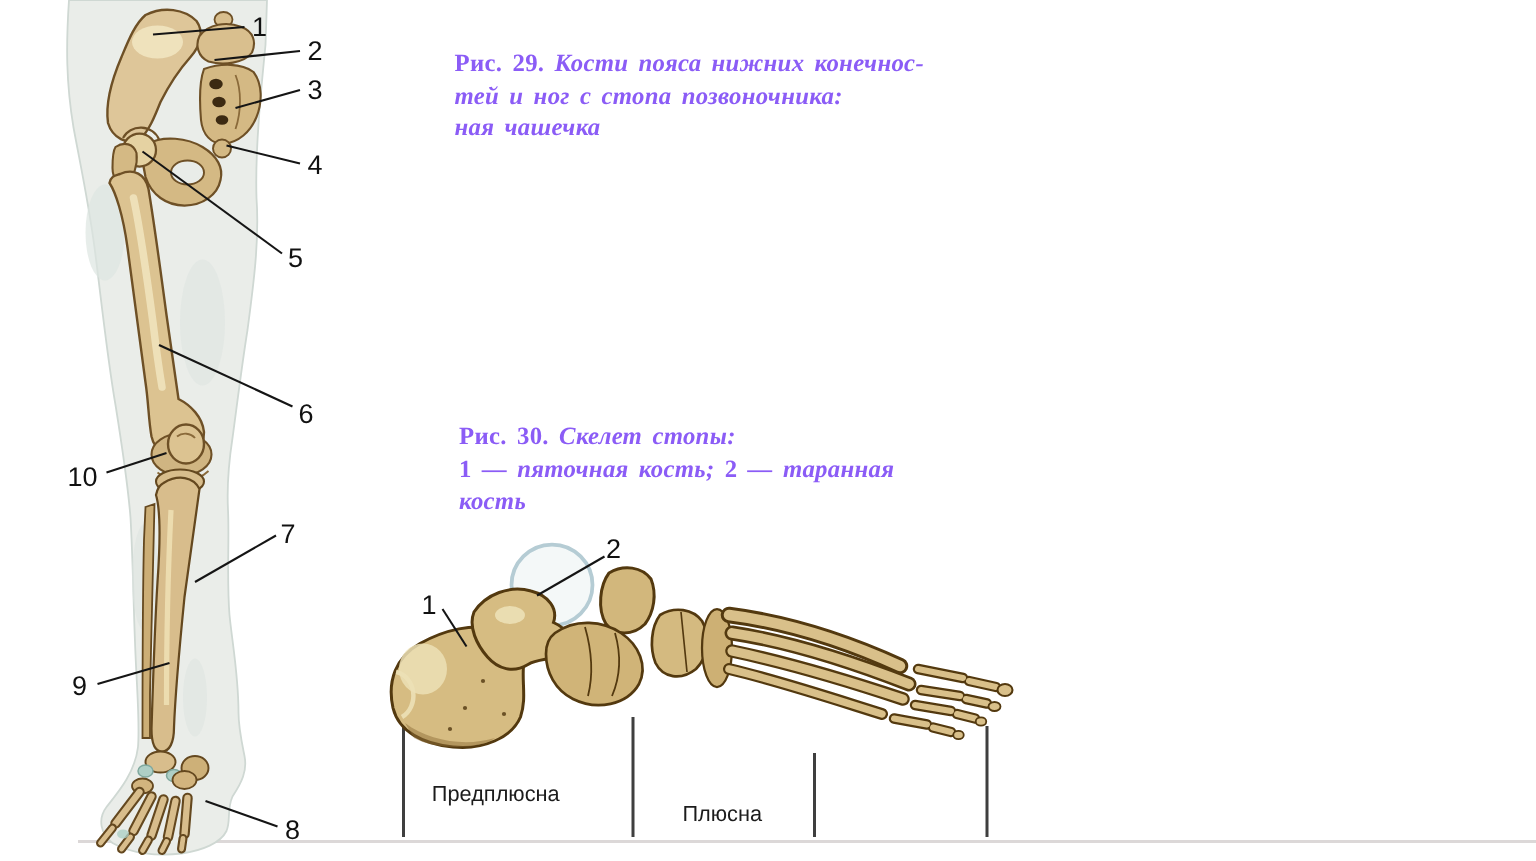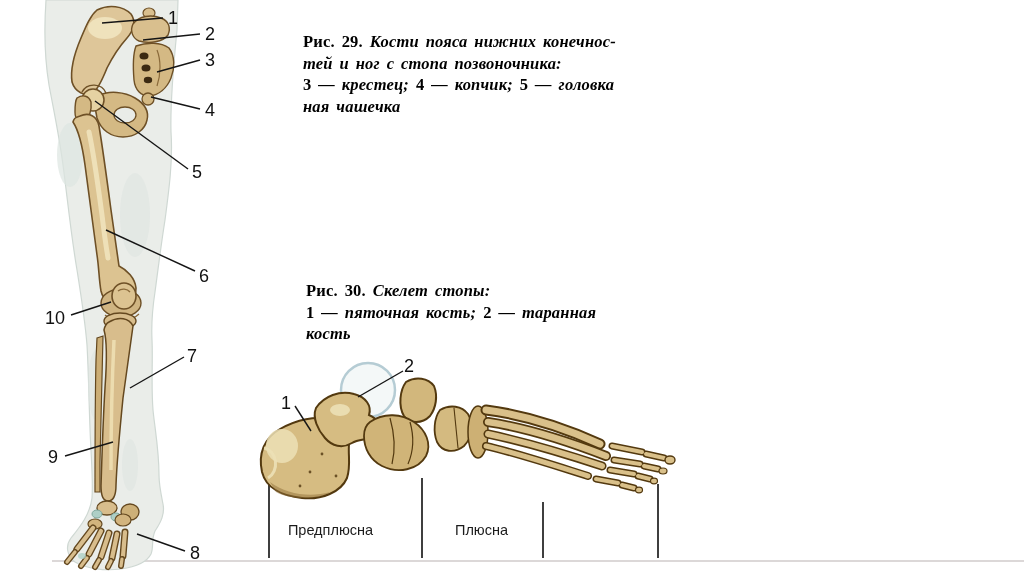--- a/index.html
+++ b/index.html
@@ -1,19 +1,19 @@
 <!DOCTYPE html>
 <html><head>
 <meta charset="utf-8">
 <style>
   html,body{margin:0;padding:0;background:#fff;}
   .canvas{position:relative;width:1024px;height:574px;background:#ffffff;overflow:hidden;
           font-family:"Liberation Serif",serif;}
   
-  .cap{position:absolute;color:#000000;}
+  .cap{position:absolute;color:#8b5cf6;}
   .cap29{left:303px;top:31px;width:375px;}
   .cap30{left:306px;top:280px;width:345px;}
   .cap-line{font-size:16.5px;line-height:21.6px;letter-spacing:.2px;word-spacing:2.5px;white-space:nowrap;}
   .seg-b{font-weight:bold;font-style:normal;}
   .seg-bi{font-weight:bold;font-style:italic;}
   
   .leg-svg{position:absolute;left:35px;top:0;z-index:2;}
   .foot-svg{position:absolute;left:250px;top:352px;z-index:2;}
   
   .divider{position:absolute;width:2px;background:#3f3f3f;z-index:1;}
@@ -134,21 +134,20 @@
       <text class="num" x="152" y="362">7</text>
       <text class="num" x="155" y="559">8</text>
       <text class="num" x="13" y="463">9</text>
       <text class="num" x="10" y="324">10</text>
     </g>
   </svg>
 
   <div class="cap cap29">
       <div class="cap-line"><span class="seg-b">Рис. 29.</span><span class="seg-bi"> Кости пояса нижних конечнос-</span></div>
       <div class="cap-line"><span class="seg-bi">тей и ног с стопа позвоночника:</span></div>
-      <div class="cap-line"><span class="seg-b">3</span><span class="seg-bi"> — крестец; </span><span class="seg-b">4</span><span class="seg-bi"> — копчик; </span><span class="seg-b">5</span><span class="seg-bi"> — головка</span></div>
       <div class="cap-line"><span class="seg-bi">ная чашечка</span></div>
     </div>
   <div class="cap cap30">
       <div class="cap-line"><span class="seg-b">Рис. 30.</span><span class="seg-bi"> Скелет стопы:</span></div>
       <div class="cap-line"><span class="seg-b">1</span><span class="seg-bi"> — пяточная кость; </span><span class="seg-b">2</span><span class="seg-bi"> — таранная</span></div>
       <div class="cap-line"><span class="seg-bi">кость</span></div>
     </div>
 
   <svg class="foot-svg" width="440" height="155" viewBox="0 0 440 155">
 
@@ -217,16 +216,16 @@
     <text class="num" x="154" y="20">2</text>
     <text class="num" x="31" y="57">1</text>
   </svg>
 
   <div class="divider" style="left:268px;top:482px;height:76px"></div>
   <div class="divider" style="left:421px;top:478px;height:80px"></div>
   <div class="divider" style="left:542px;top:502px;height:56px"></div>
   <div class="divider" style="left:657px;top:484px;height:74px"></div>
 
   <div class="sec-label" style="left:268px;top:521px;width:125px">Предплюсна</div>
-  <div class="sec-label" style="left:421px;top:521px;width:121px">Плюсна</div>
+  <div class="sec-label" style="left:421px;top:534px;width:121px">Плюсна</div>
 
   <div class="rule"></div>
 </div>
 
 </body></html>

